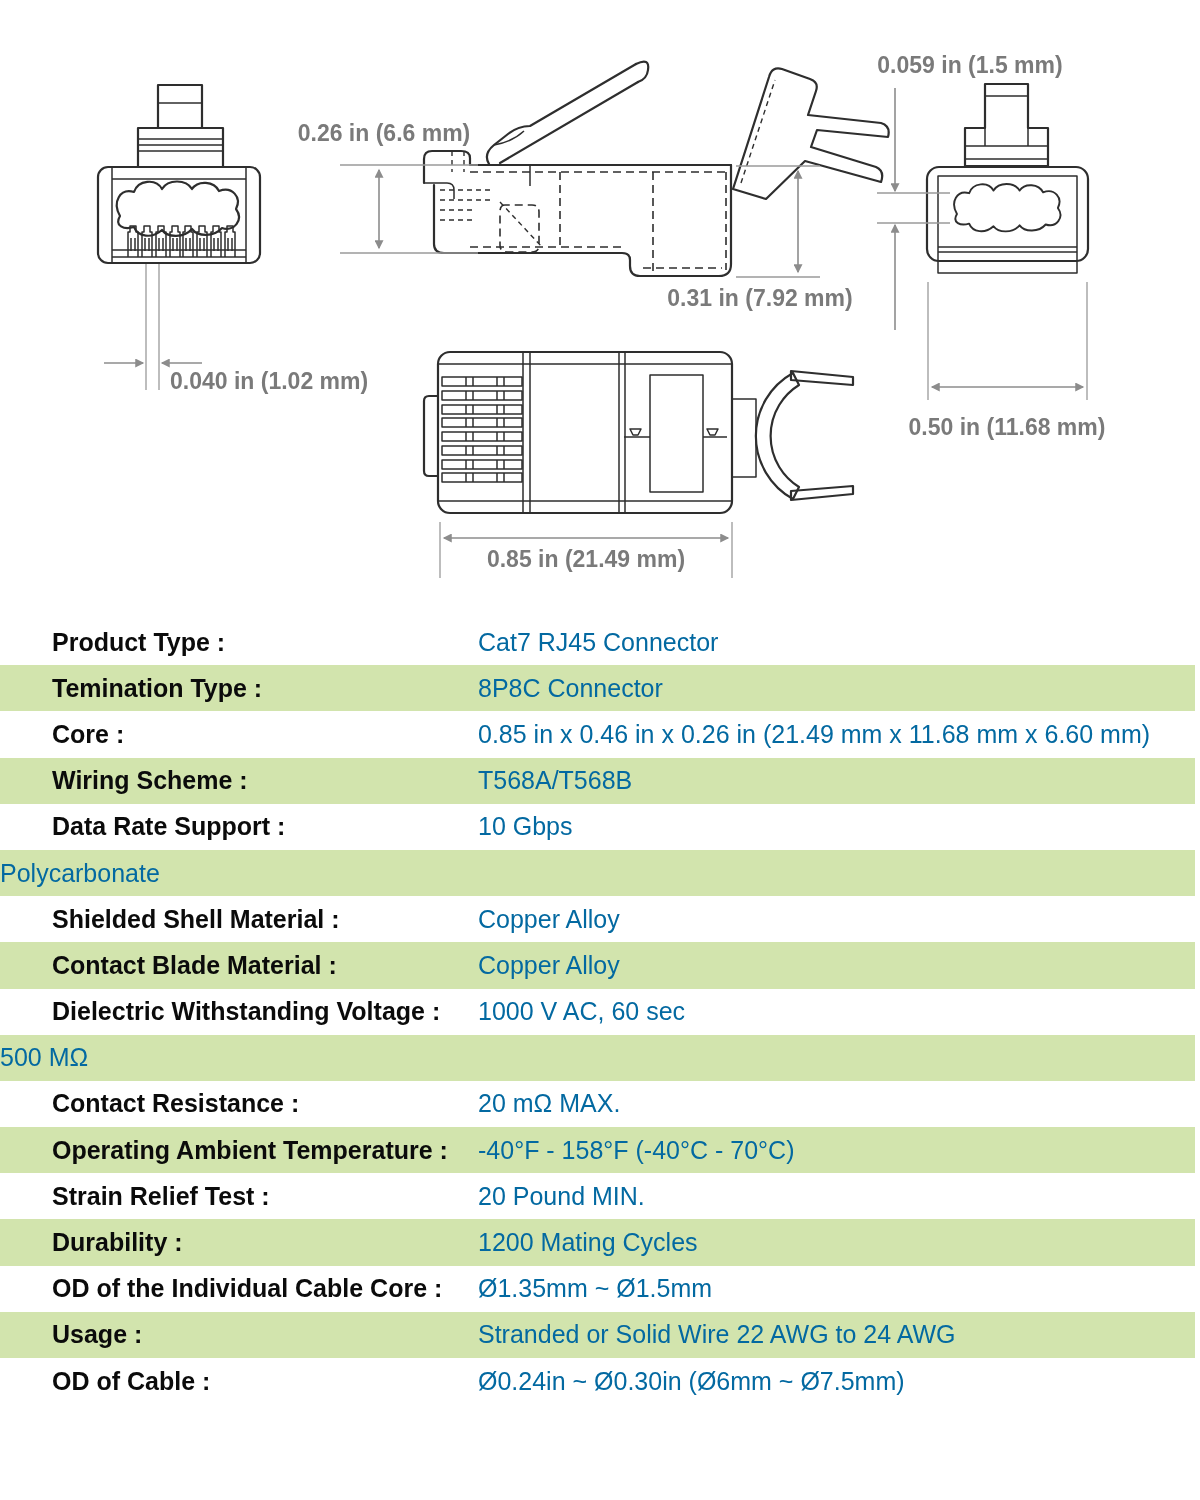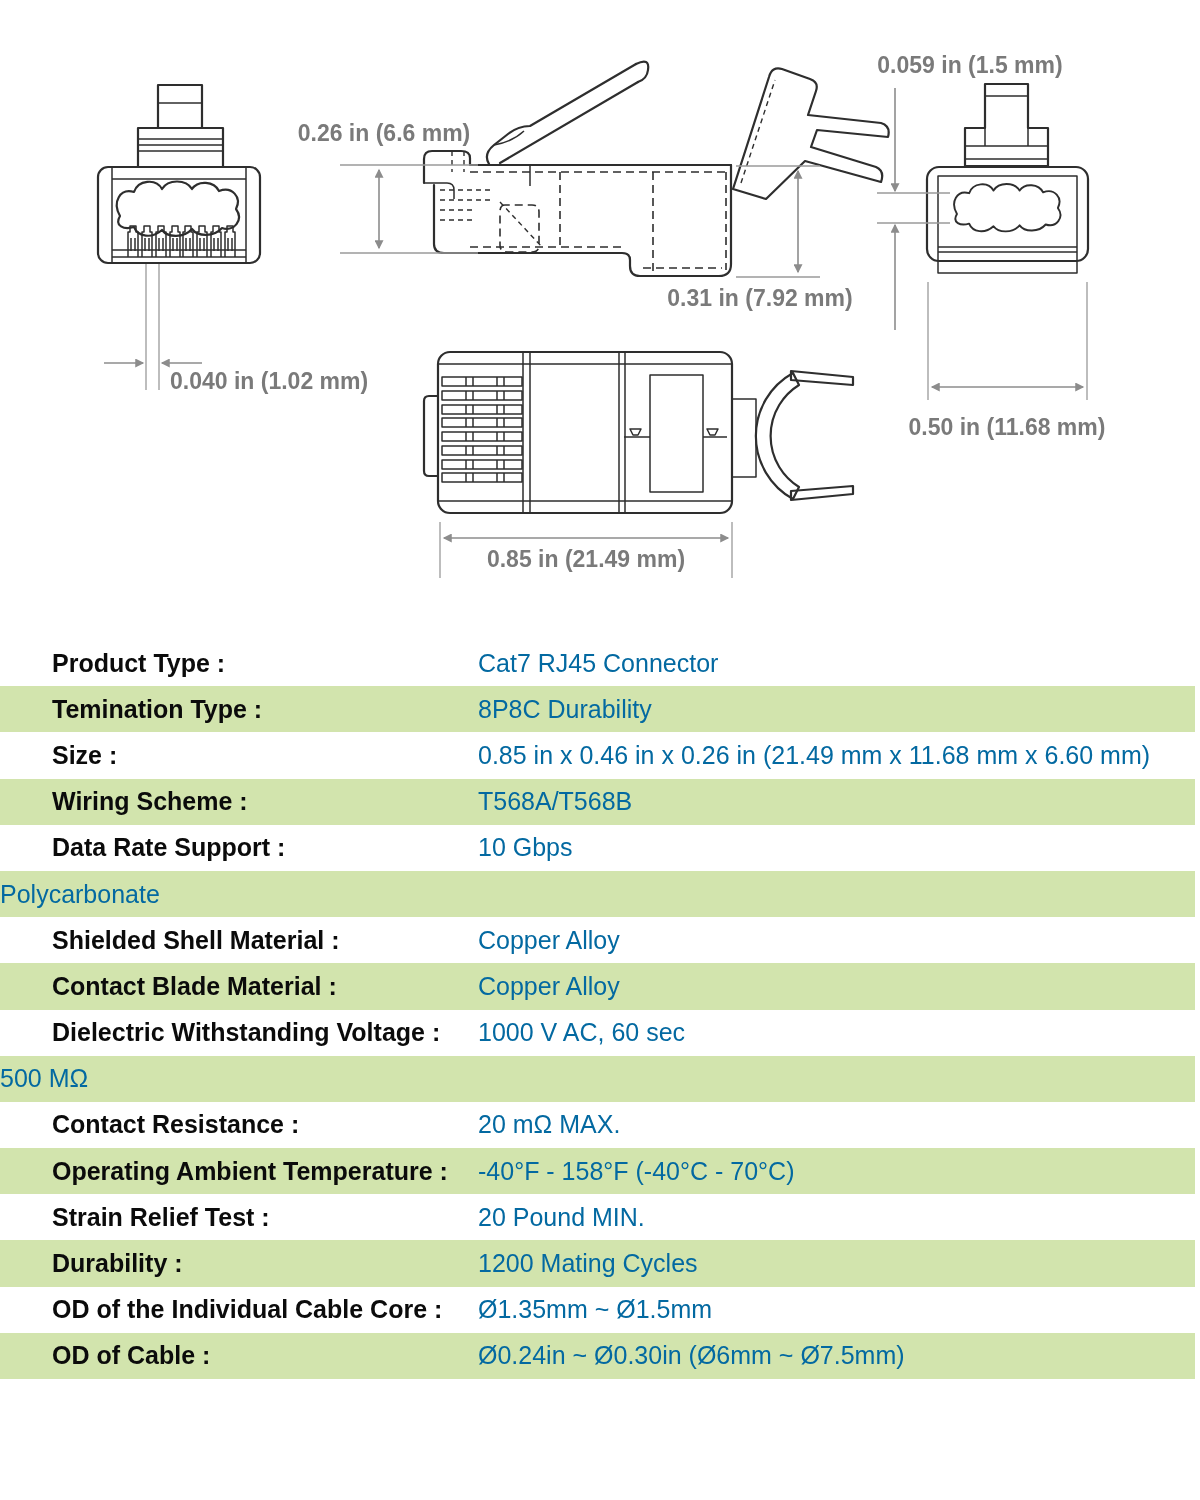--- a/index.html
+++ b/index.html
@@ -10,21 +10,21 @@
   #drawing{position:absolute;left:0;top:0;}
   
   .ol{fill:none;stroke:#2e2e2e;stroke-width:2.2;stroke-linejoin:round;stroke-linecap:round;}
   .tl{fill:none;stroke:#2e2e2e;stroke-width:1.5;stroke-linejoin:round;}
   .dsh{fill:none;stroke:#2e2e2e;stroke-width:1.6;stroke-dasharray:8 5;}
   .dsh2{fill:none;stroke:#2e2e2e;stroke-width:1.4;stroke-dasharray:5 4;}
   .gl{fill:none;stroke:#9a9a9a;stroke-width:1.3;}
   .dml{fill:none;stroke:#8c8c8c;stroke-width:1.6;}
   .dtxt{fill:#7a7a7a;font-family:"Liberation Sans",sans-serif;font-size:23px;font-weight:bold;}
   
-  .spec-table{position:absolute;left:0;top:640px;width:1195px;}
+  .spec-table{position:absolute;left:0;top:619px;width:1195px;}
   .spec-row{height:46.2px;display:flex;align-items:center;}
   .spec-row:nth-child(even){background:#d2e4ad;}
   .spec-label{flex:0 0 426px;padding-left:52px;font-size:25px;font-weight:bold;color:#0b0b0b;white-space:nowrap;}
   .spec-value{font-size:25px;color:#0369a1;white-space:nowrap;}
 </style>
 </head>
 <body>
 
 <svg id="drawing" width="1200" height="612" viewBox="0 0 1200 612" xmlns="http://www.w3.org/2000/svg">
   <defs>
@@ -135,24 +135,24 @@
   </g>
 </svg>
 
 <div class="spec-table">
   <div class="spec-row">
     <div class="spec-label">Product Type :</div>
     <div class="spec-value">Cat7 RJ45 Connector</div>
   </div>
   <div class="spec-row">
     <div class="spec-label">Temination Type :</div>
-    <div class="spec-value">8P8C Durability</div>
-  </div>
-  <div class="spec-row">
-    <div class="spec-label">Size :</div>
+    <div class="spec-value">8P8C Connector</div>
+  </div>
+  <div class="spec-row">
+    <div class="spec-label">Core :</div>
     <div class="spec-value">0.85 in x 0.46 in x 0.26 in (21.49 mm x 11.68 mm x 6.60 mm)</div>
   </div>
   <div class="spec-row">
     <div class="spec-label">Wiring Scheme :</div>
     <div class="spec-value">T568A/T568B</div>
   </div>
   <div class="spec-row">
     <div class="spec-label">Data Rate Support :</div>
     <div class="spec-value">10 Gbps</div>
   </div>
@@ -188,16 +188,20 @@
   </div>
   <div class="spec-row">
     <div class="spec-label">Durability :</div>
     <div class="spec-value">1200 Mating Cycles</div>
   </div>
   <div class="spec-row">
     <div class="spec-label">OD of the Individual Cable Core :</div>
     <div class="spec-value">Ø1.35mm ~ Ø1.5mm</div>
   </div>
   <div class="spec-row">
+    <div class="spec-label">Usage :</div>
+    <div class="spec-value">Stranded or Solid Wire 22 AWG to 24 AWG</div>
+  </div>
+  <div class="spec-row">
     <div class="spec-label">OD of Cable :</div>
     <div class="spec-value">Ø0.24in ~ Ø0.30in (Ø6mm ~ Ø7.5mm)</div>
   </div>
 </div>
 
 </body></html>

